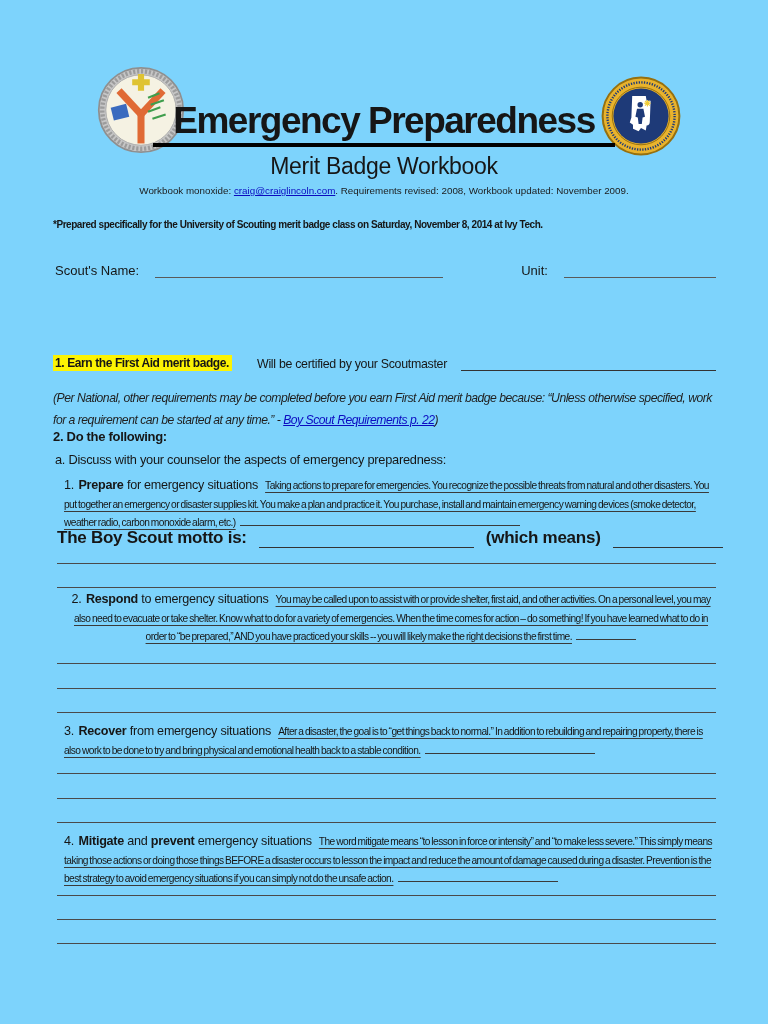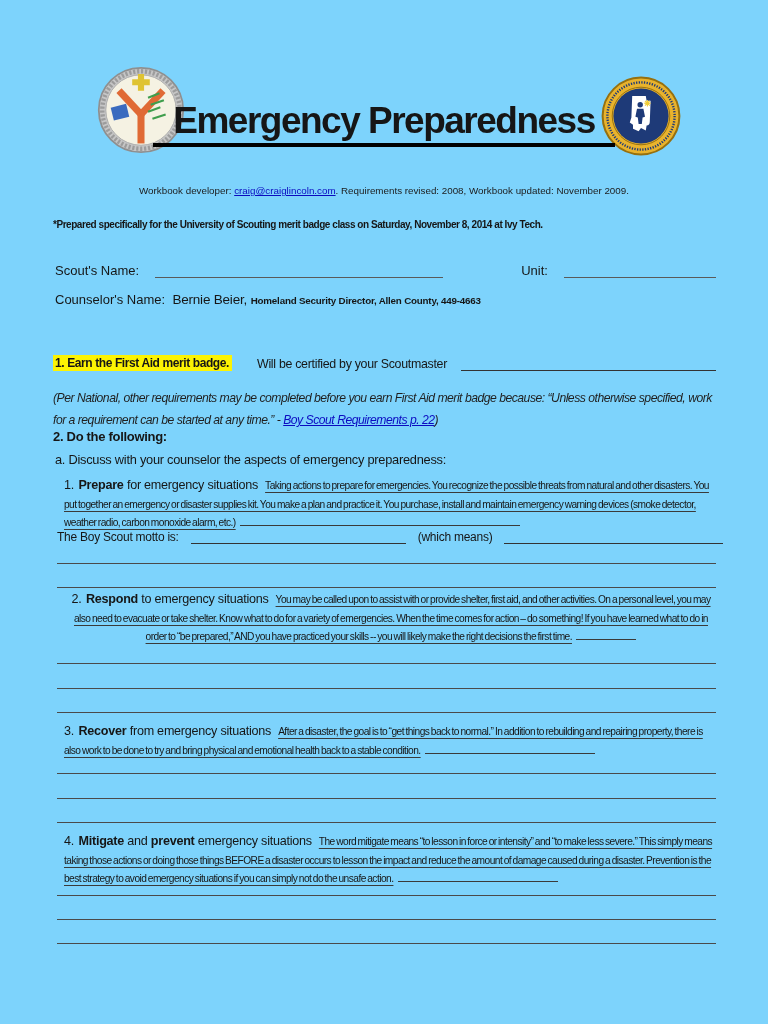--- a/index.html
+++ b/index.html
@@ -69,21 +69,21 @@
     text-decoration-color:#3a3a3a;
     text-decoration-thickness:1.2px;
     text-underline-offset:2.5px;
   }
   .trail{display:inline-block;border-bottom:1.3px solid #3a3a3a;height:10px;}
   #item1{top:476px;}
   #item2{top:590px;text-align:center;}
   #item3{top:722px;}
   #item4{top:832px;}
 
-  #motto-row{left:57px;right:45px;top:528px;font-size:12px;font-weight:normal;letter-spacing:-0.25px;}
+  #motto-row{left:57px;right:45px;top:528px;font-size:17px;font-weight:bold;letter-spacing:-0.25px;}
   #motto-row .blank{border-bottom-color:#333;height:15px;}
   #fill-motto{width:215px;}
   #fill-means{flex:1;}
 
   .rule{
     left:57px;right:52px;
     border-bottom:1.6px solid #4a4a4a;height:0;
   }
 </style>
 </head>
@@ -129,36 +129,32 @@
           <path d="M55 31 L61 37"></path>
           <path d="M61 31 L55 37"></path>
       </g>
       <circle cx="58" cy="34" r="2.4" fill="#f2cd37"></circle>
     </svg>
   </div>
 
   <div class="abs" id="title">
     <span>Emergency Preparedness</span>
   </div>
-  <div class="abs" id="devline"><span>Workbook developer: </span><a class="doclink">craig@craiglincoln.com</a><span>.  Requirements revised: 2008, Workbook updated: November 2009.</span></div>
+  <div class="abs" id="subtitle">Merit Badge Workbook</div>
+  <div class="abs" id="devline"><span>Workbook monoxide: </span><a class="doclink">craig@craiglincoln.com</a><span>.  Requirements revised: 2008, Workbook updated: November 2009.</span></div>
 
   <div class="abs" id="prepared">*Prepared specifically for the University of Scouting merit badge class on Saturday, November 8, 2014 at Ivy Tech.</div>
 
   <div class="abs fillrow" id="scout-row">
     <span class="lbl">Scout's Name:</span>
     <span class="blank" id="fill-scout"></span>
     <span class="lbl" id="unit-lbl">Unit:</span>
     <span class="blank" id="fill-unit"></span>
   </div>
 
-  <div class="abs" id="counselor-row">
-    <span>Counselor's Name:</span>&nbsp;
-    <span class="cname">Bernie Beier,</span>
-    <span class="ctitle">Homeland Security Director, Allen County, 449-4663</span>
-  </div>
 
   <div class="abs fillrow" id="req1-row">
     <span id="req1-hl">1. Earn the First Aid merit badge.</span>
     <span id="req1-cert">Will be certified by your Scoutmaster</span>
     <span class="blank"></span>
   </div>
 
   <div class="abs" id="req1-note"><span>(Per National, other requirements may be completed before you earn First Aid merit badge because:  “Unless otherwise specified, work for a requirement can be started at any time.” - </span><a class="doclink">Boy Scout Requirements p. 22</a><span>)</span></div>
 
   <div class="abs" id="do-following">2. Do the following:</div>

